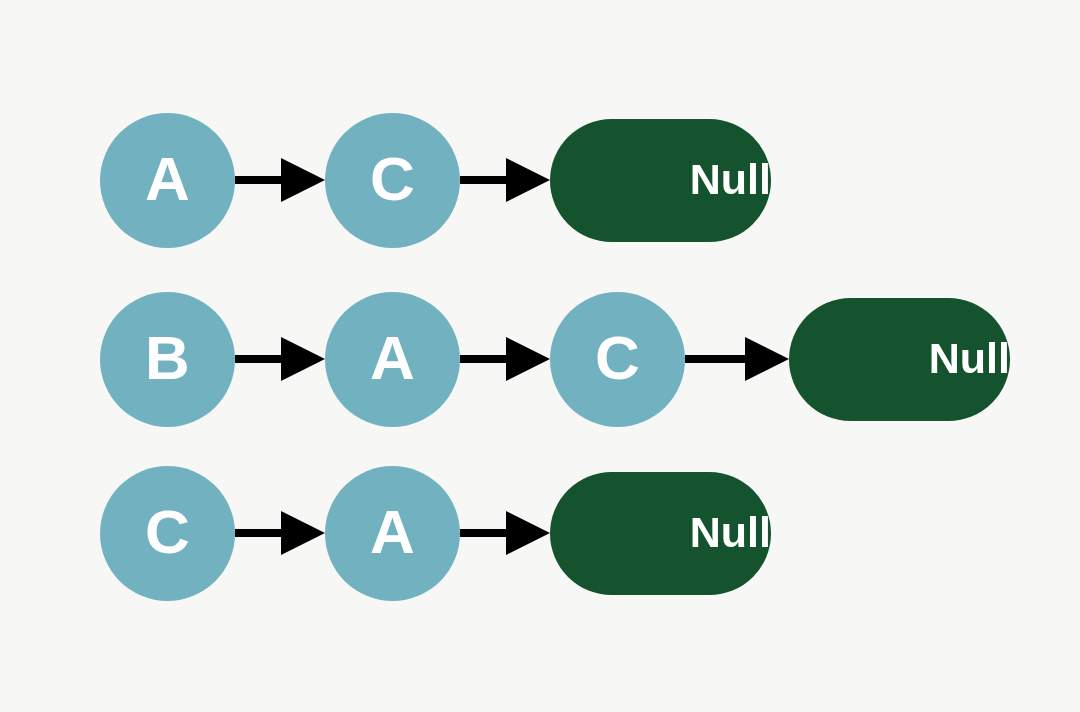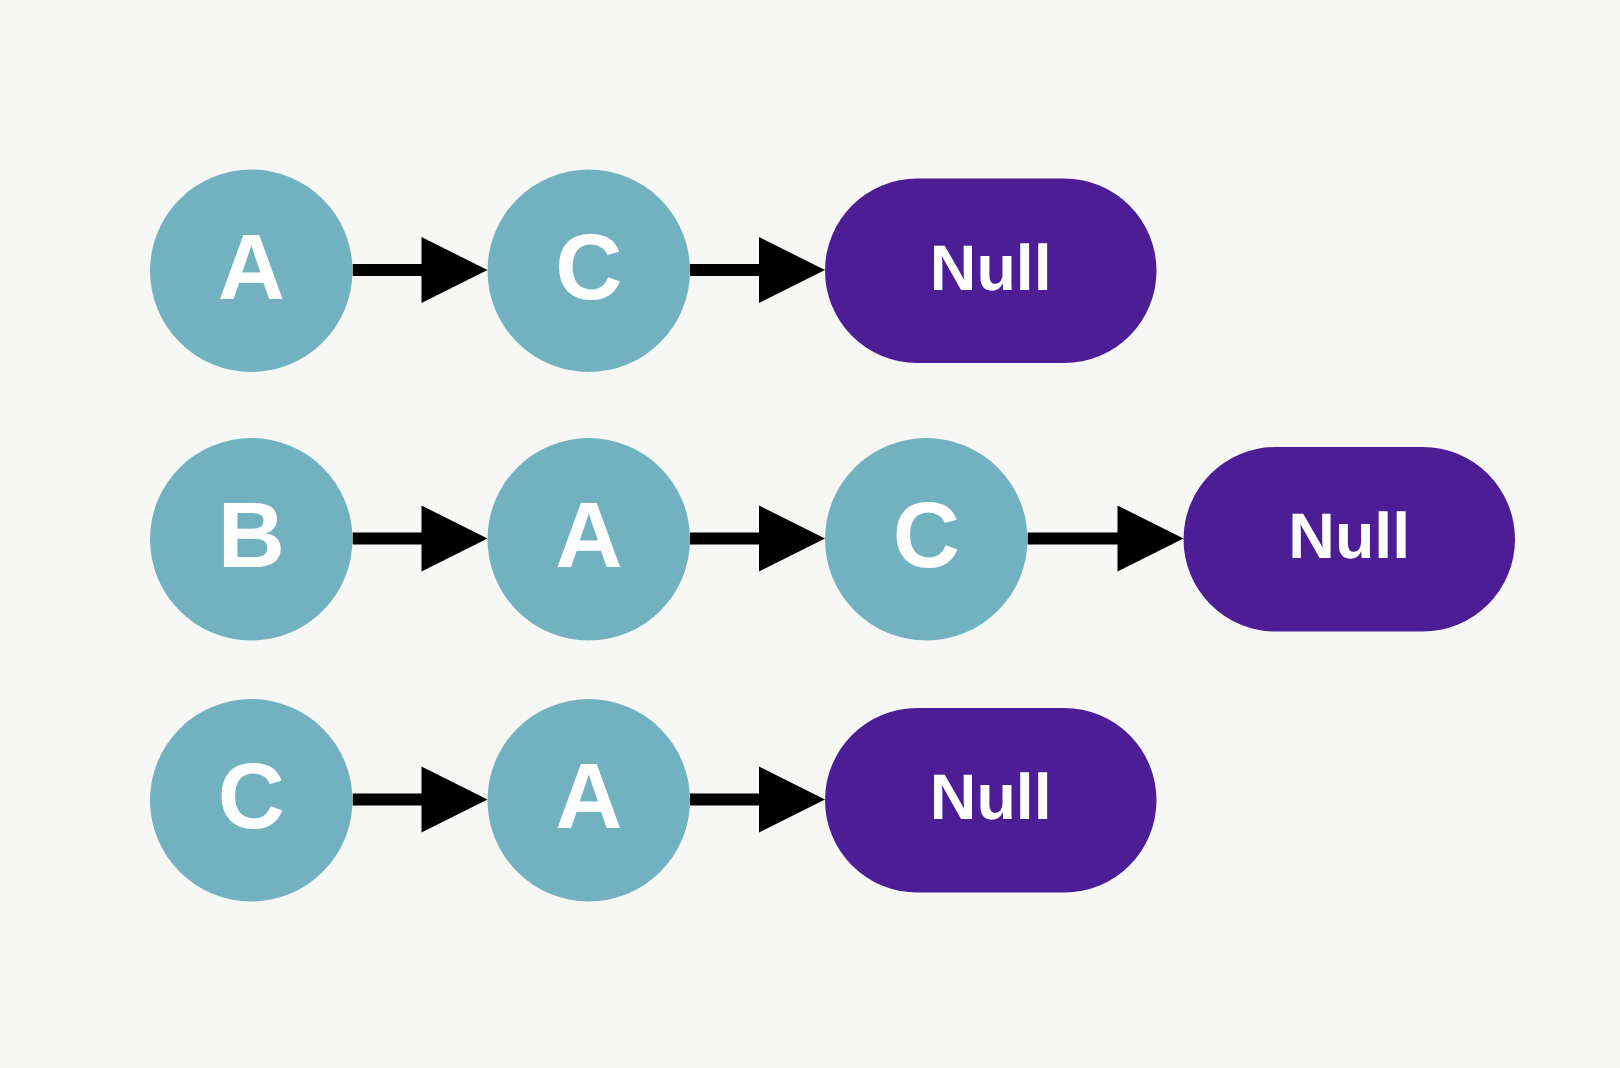--- a/index.html
+++ b/index.html
@@ -48,22 +48,23 @@
     height: 135px;
     border-radius: 50%;
     background: #72b2c0;
     font-size: 62px;
     letter-spacing: 0px;
   }
   .node-pill {
     width: 221px;
     height: 123px;
     border-radius: 62px;
-    background: #4c1d95;
+    background: #14532d;
     font-size: 43px;
+    justify-content: flex-end;
   }
   .node-label {
     display: block;
     transform: translateY(-1px);
   }
 
   .arrow {
     flex: 0 0 auto;
     height: 46px;
     display: block;

